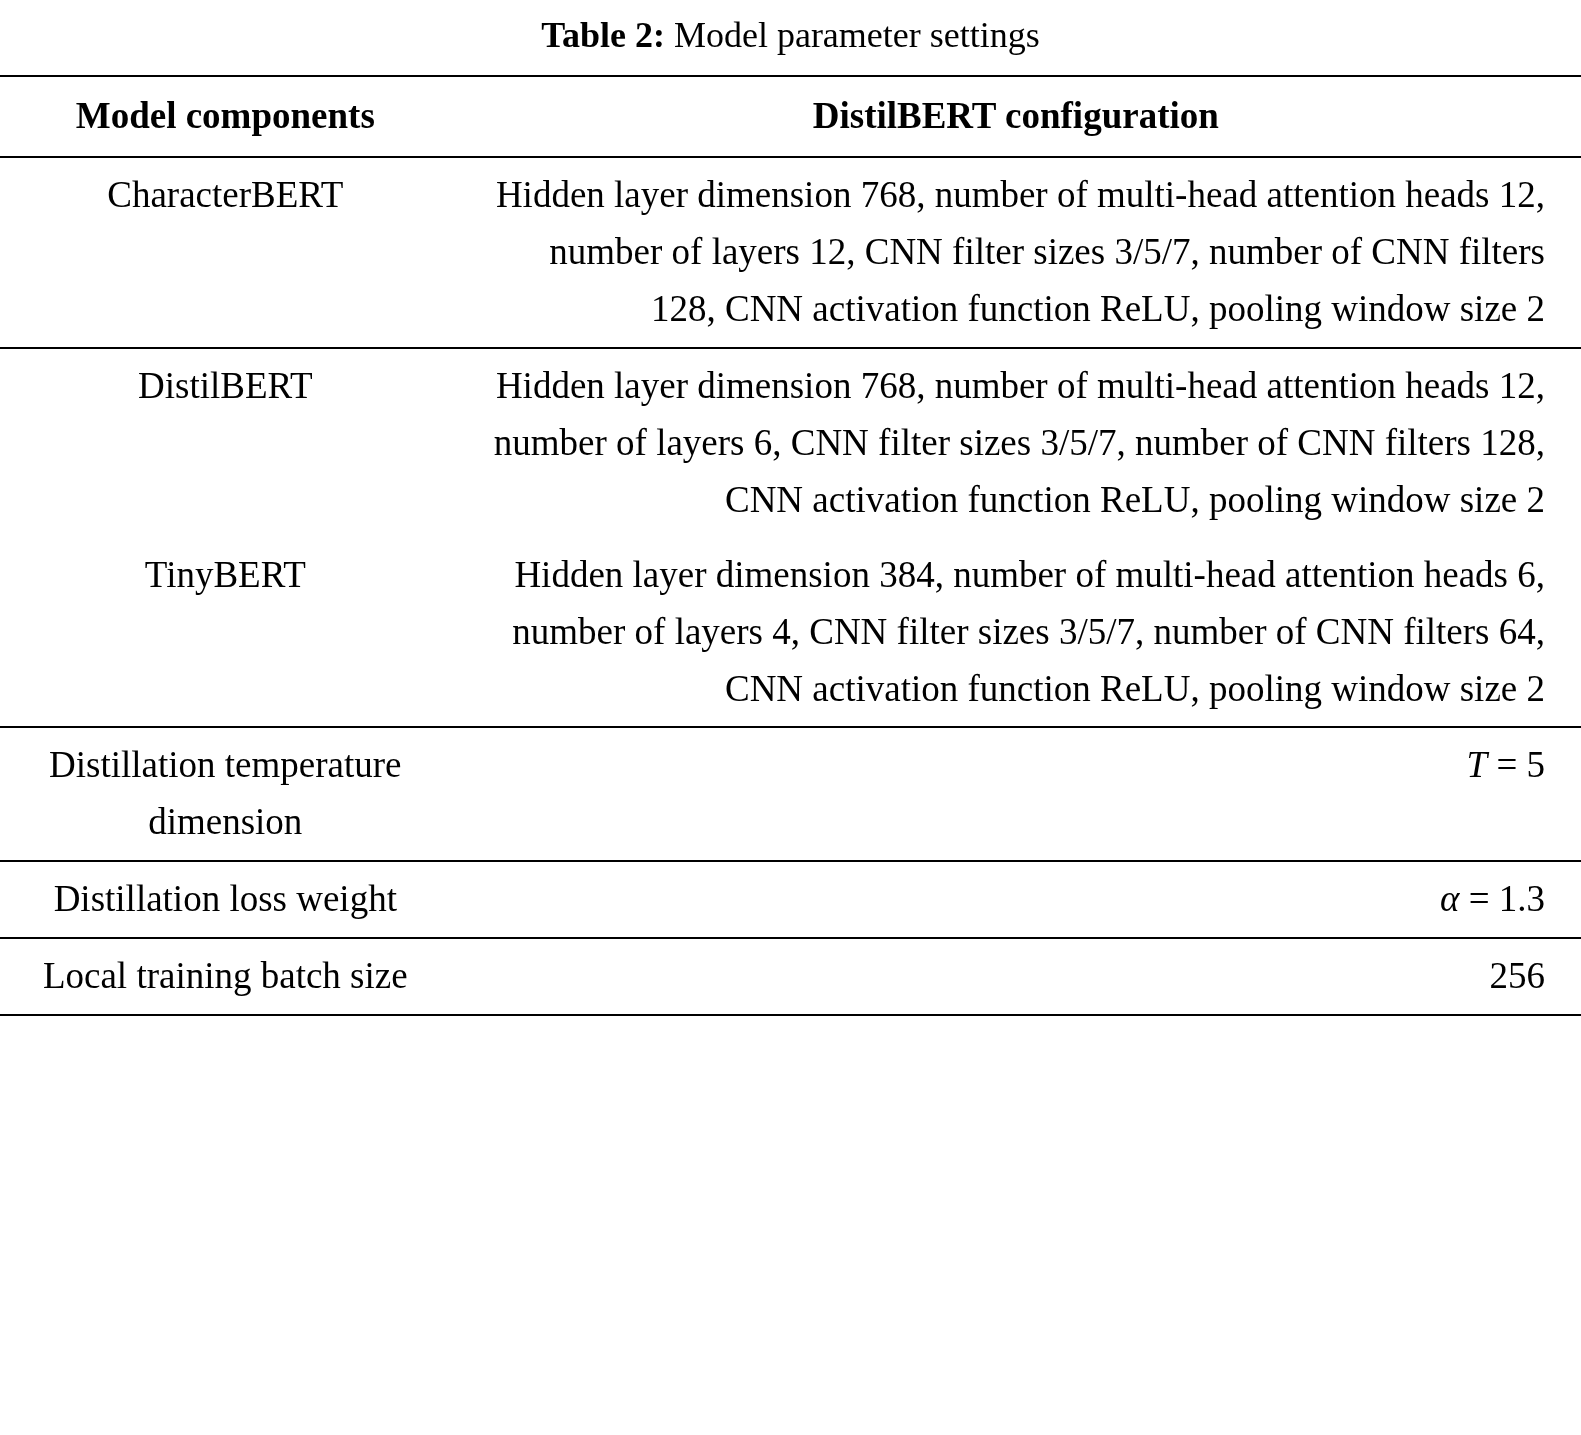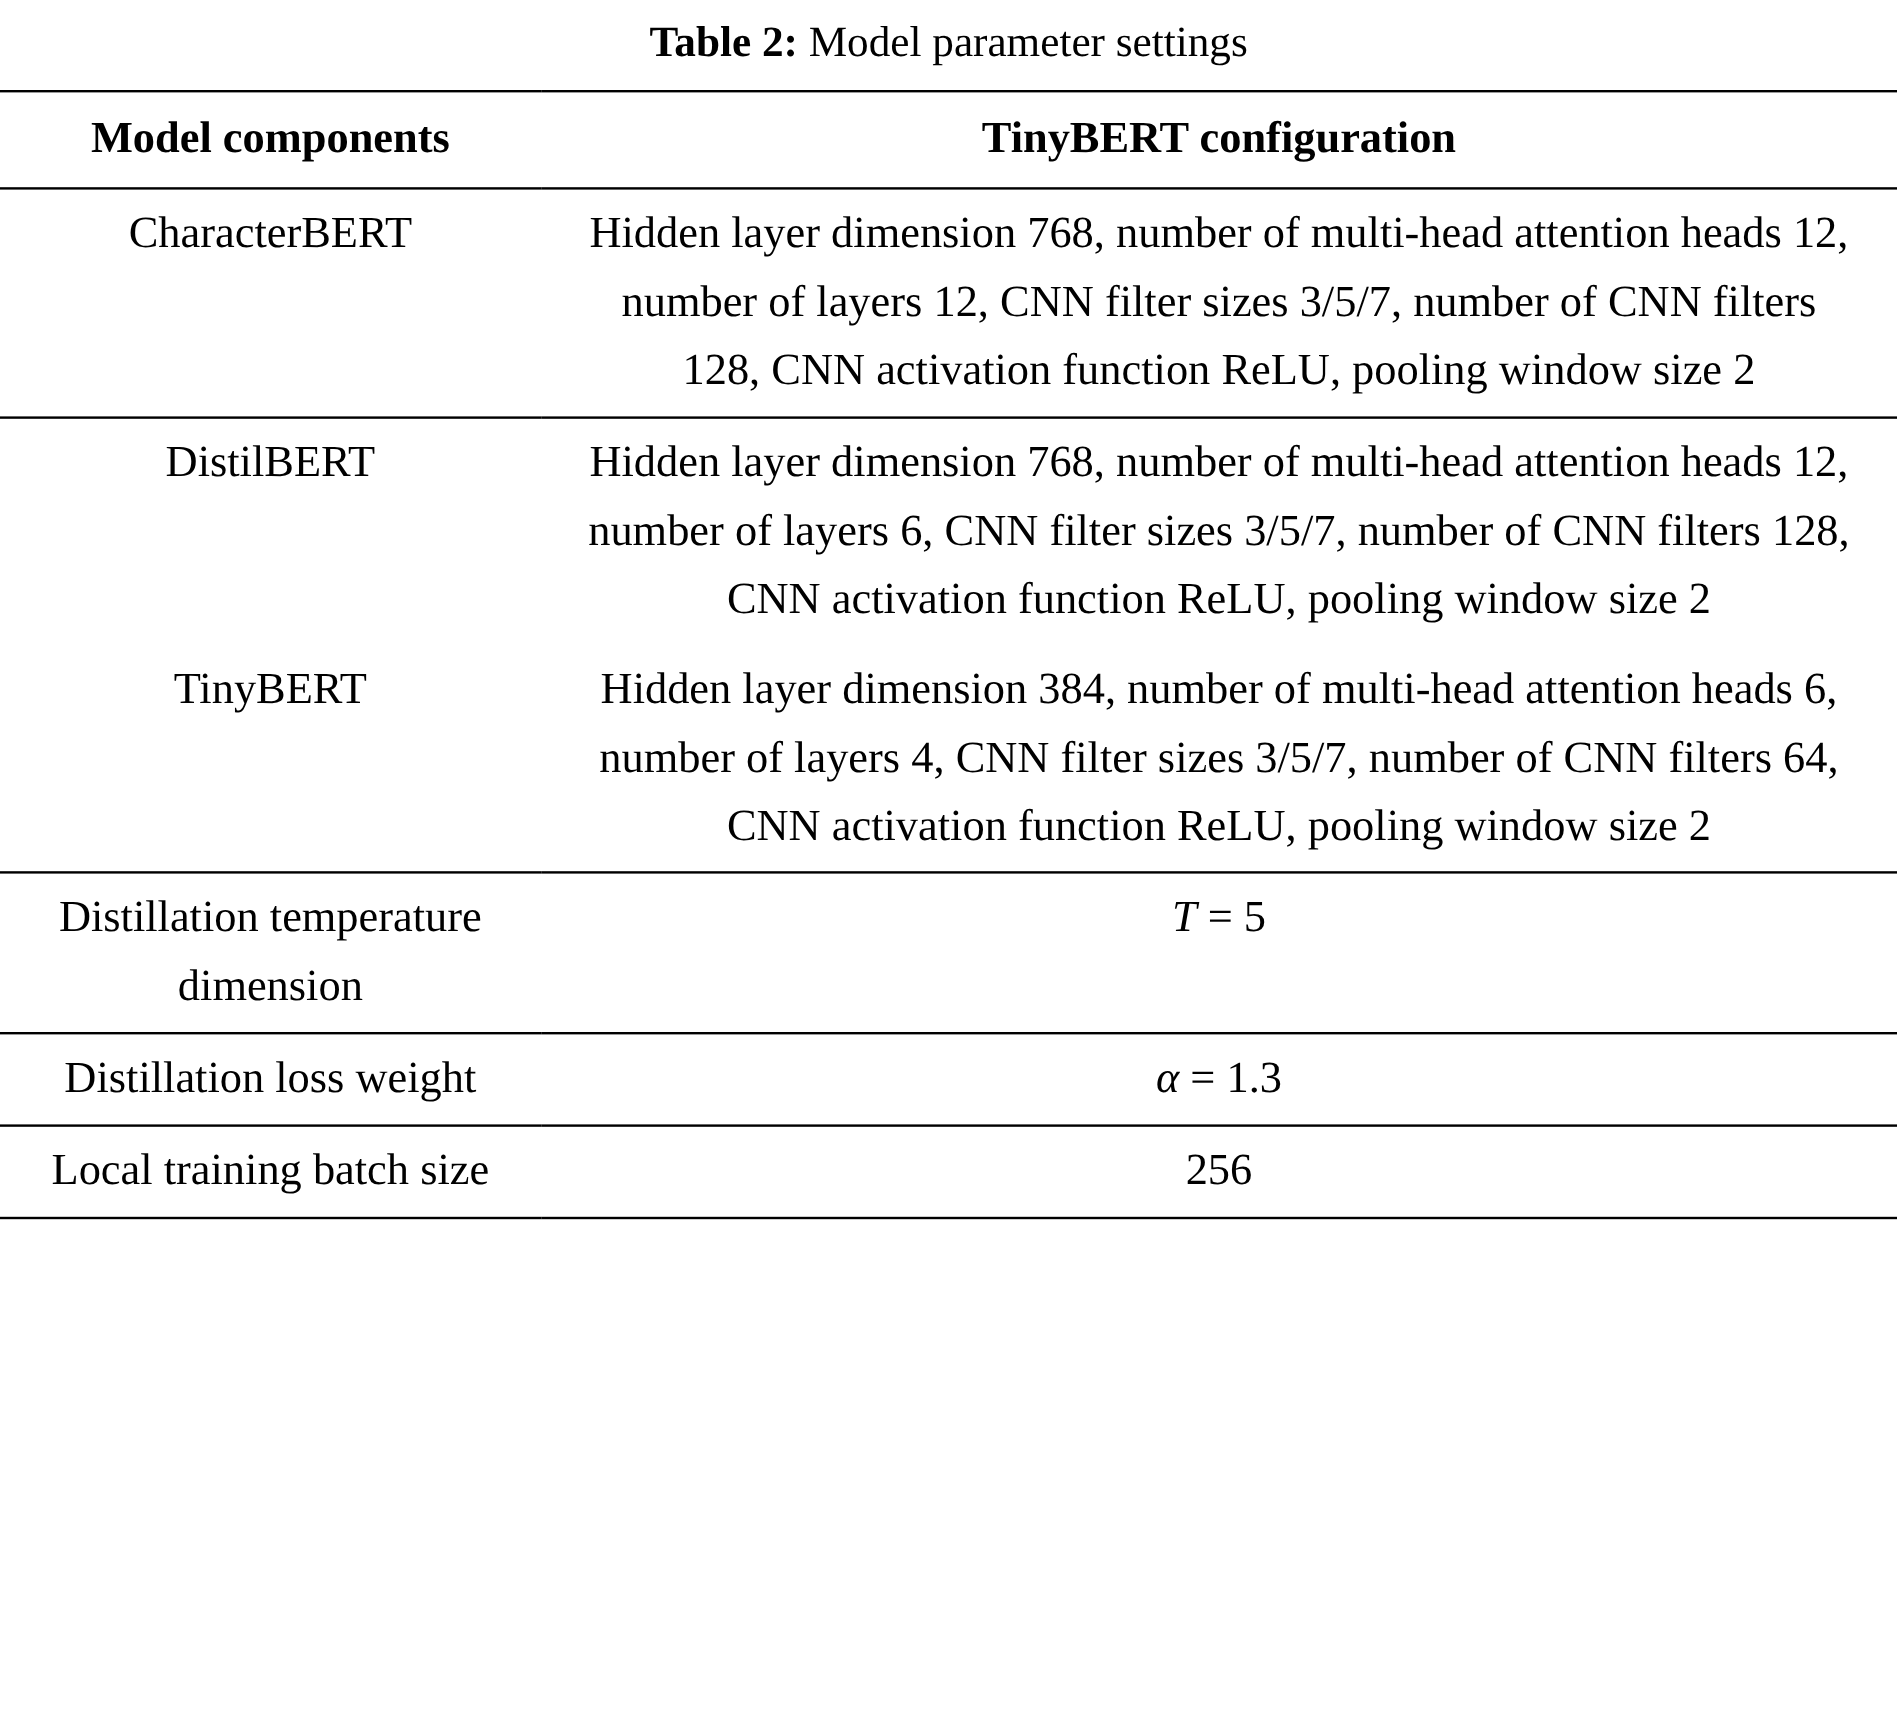--- a/index.html
+++ b/index.html
@@ -36,41 +36,41 @@
     text-align: center;
     padding: 9px 12px;
   }
   th {
     font-weight: bold;
     padding: 11px 12px;
   }
   col.c-component { width: 28.5%; }
   col.c-config    { width: 71.5%; }
   .component-cell { padding-left: 24px; padding-right: 24px; text-align: center; }
-  .config-cell    { padding-left: 36px; padding-right: 36px; }
+  .config-cell    { padding-left: 36px; padding-right: 36px; text-align: right; }
   .math-var { font-style: italic; }
 </style>
 </head>
 <body>
 
 <div class="page">
 
   <div class="caption">
     <span class="caption-label">Table 2:</span><span class="caption-title"> Model parameter settings</span>
   </div>
 
   <table class="param-table">
     <colgroup>
       <col class="c-component">
       <col class="c-config">
     </colgroup>
     <thead>
       <tr>
         <th>Model components</th>
-        <th>TinyBERT configuration</th>
+        <th>DistilBERT configuration</th>
       </tr>
     </thead>
     <tbody>
       <tr>
         <td class="component-cell">CharacterBERT</td>
         <td class="config-cell">Hidden layer dimension 768, number of multi-head attention heads 12, number of layers 12, CNN filter sizes 3/5/7, number of CNN filters 128, CNN activation function ReLU, pooling window size 2</td>
       </tr>
       <tr class="no-rule">
         <td class="component-cell">DistilBERT</td>
         <td class="config-cell">Hidden layer dimension 768, number of multi-head attention heads 12, number of layers 6, CNN filter sizes 3/5/7, number of CNN filters 128, CNN activation function ReLU, pooling window size 2</td>

